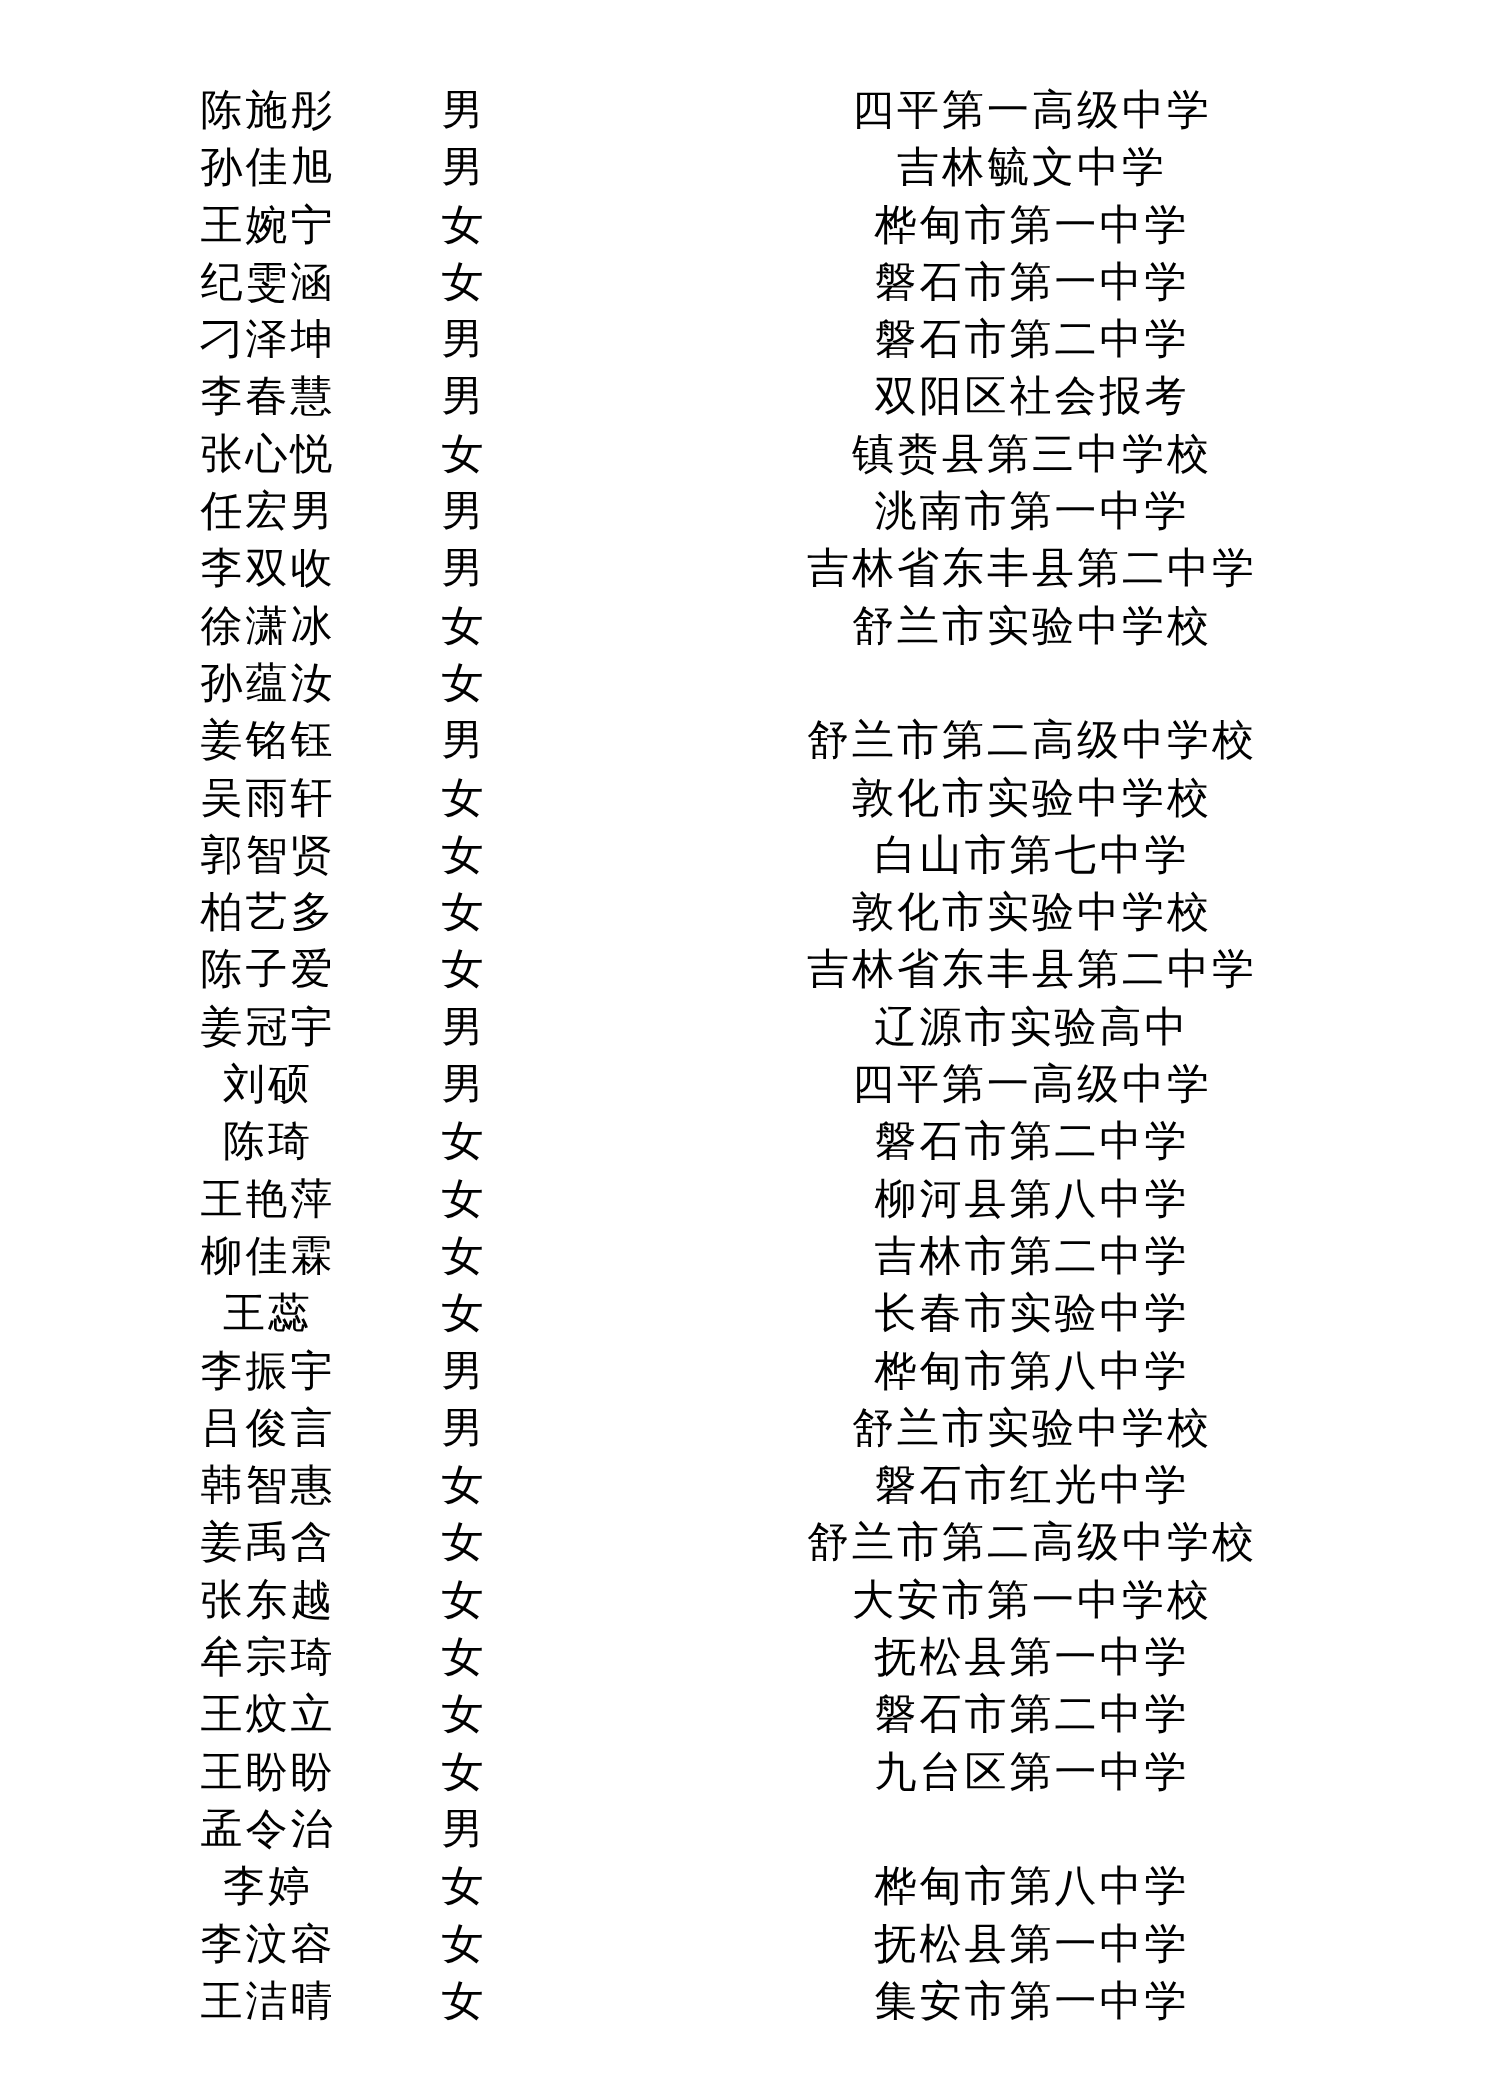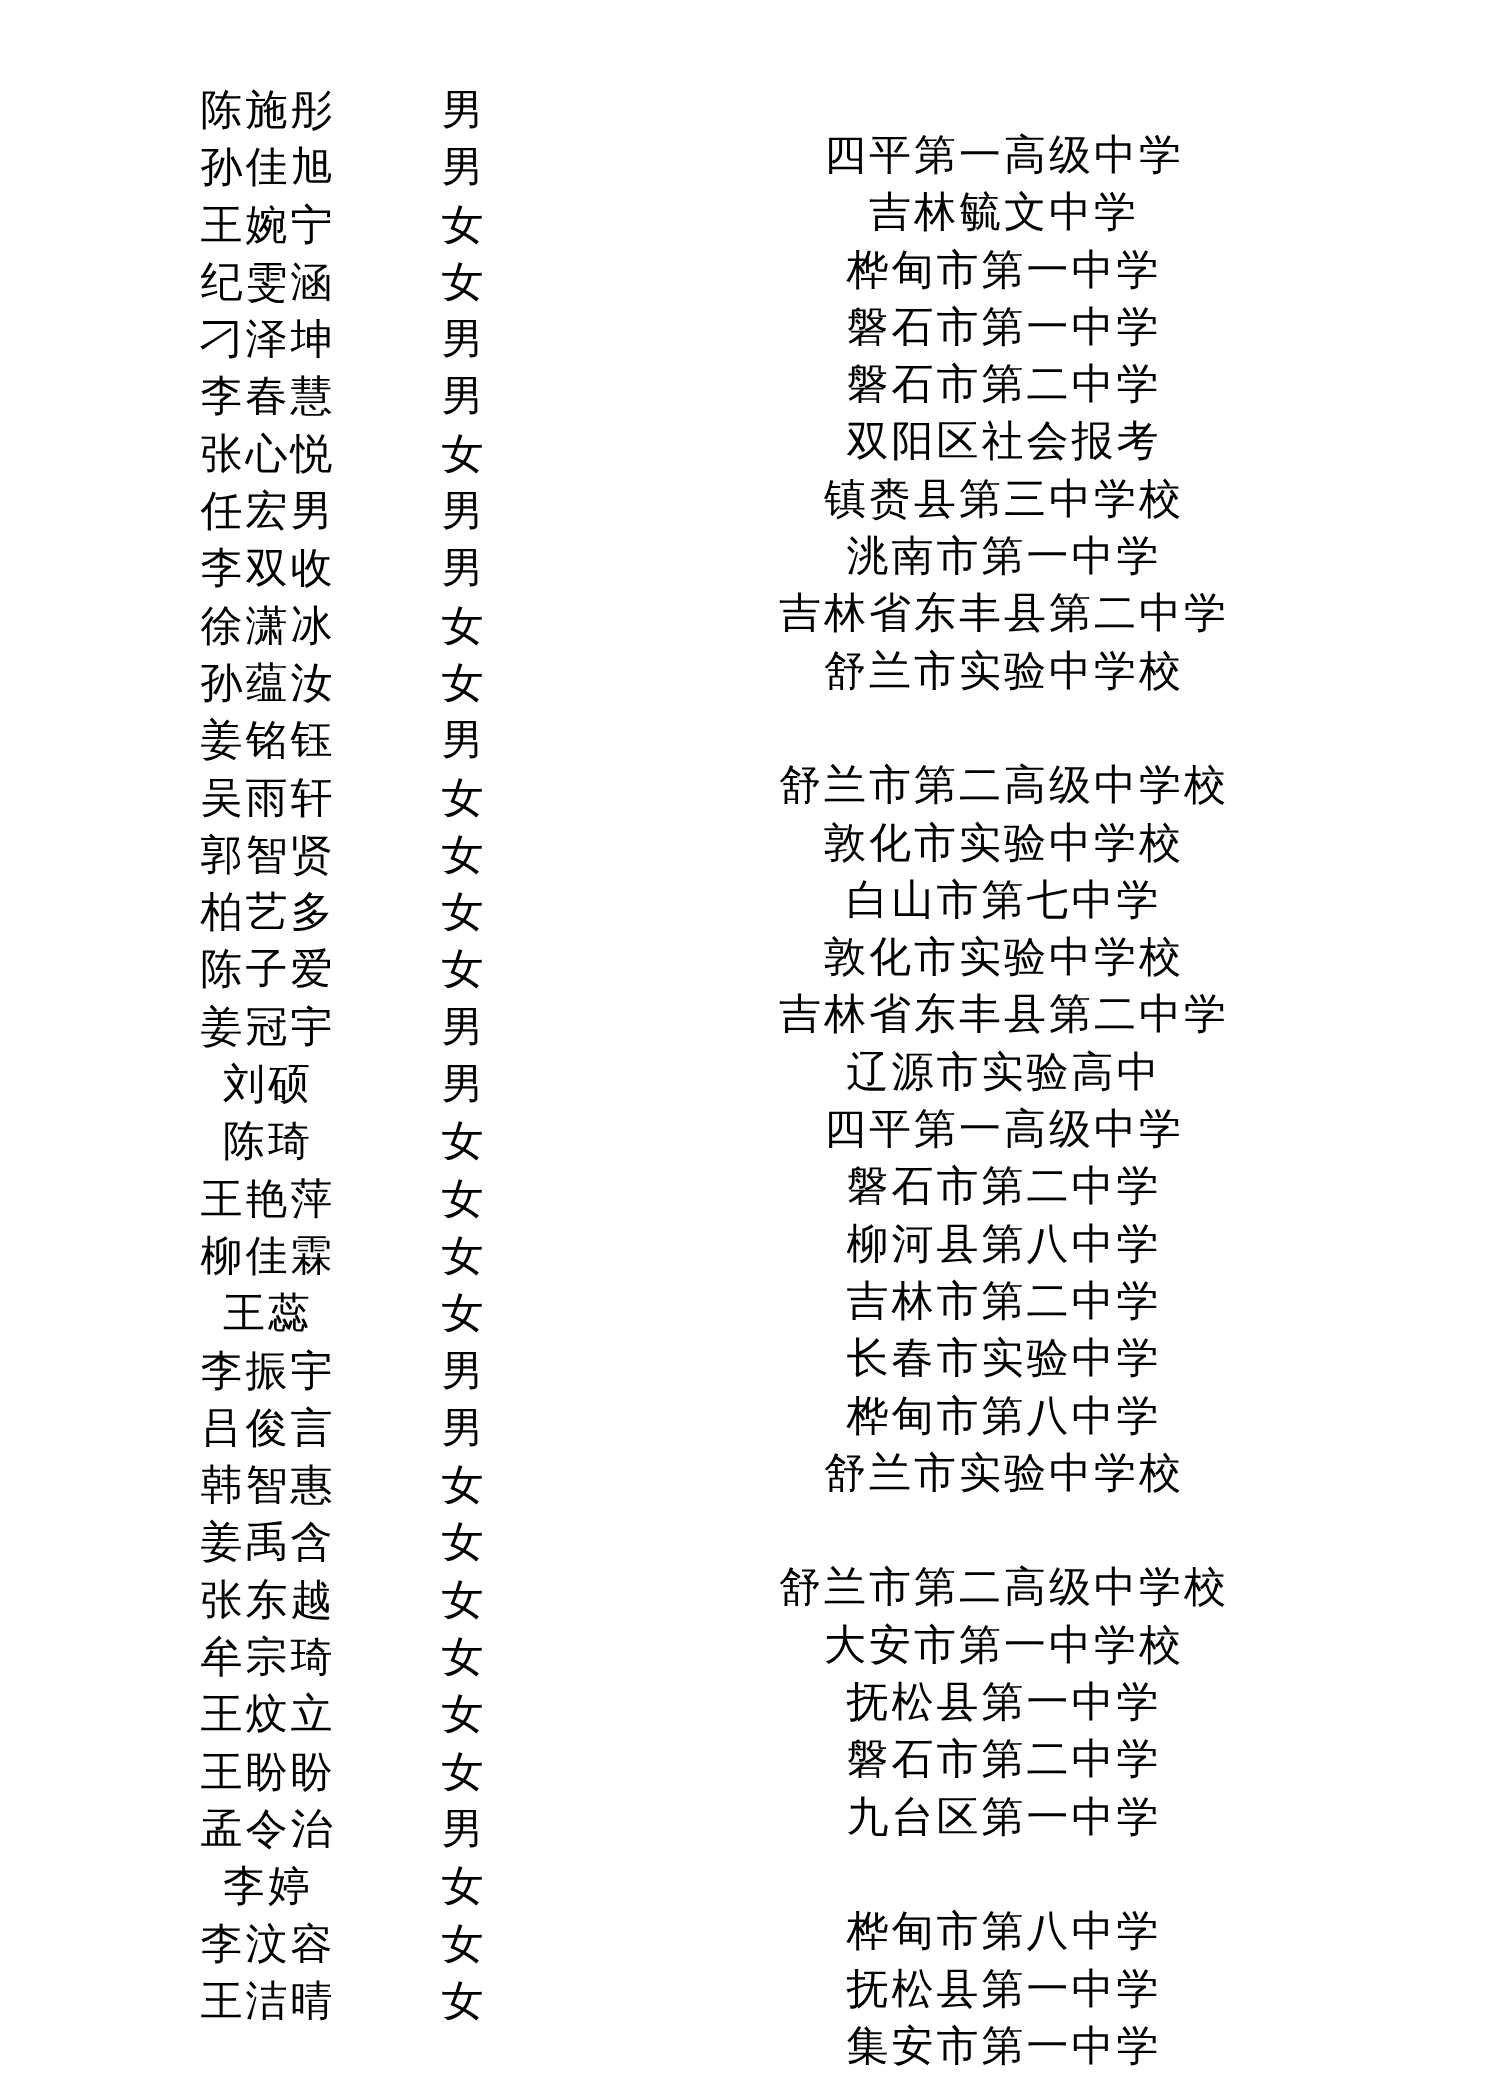--- a/index.html
+++ b/index.html
@@ -33,21 +33,21 @@
     white-space: nowrap;
   }
   .cell {
     position: absolute;
     top: 0;
     height: 57.3px;
     text-align: center;
   }
   .cell.name   { left: 126px; width: 200px; }
   .cell.gender { left: 372px; width: 100px; }
-  .cell.school { left: 602px; width: 720px; margin-top: 45px; }
+  .cell.school { left: 630px; width: 720px; }
 </style>
 </head>
 <body>
 
 <main class="page">
 
   <div class="roster" id="roster">
     <div class="row">
       <span class="cell name">陈施彤</span>
       <span class="cell gender">男</span>
@@ -187,20 +187,21 @@
 
     <div class="row">
       <span class="cell name">吕俊言</span>
       <span class="cell gender">男</span>
       <span class="cell school">舒兰市实验中学校</span>
     </div>
 
     <div class="row">
       <span class="cell name">韩智惠</span>
       <span class="cell gender">女</span>
+      <span class="cell school">磐石市红光中学</span>
     </div>
 
     <div class="row">
       <span class="cell name">姜禹含</span>
       <span class="cell gender">女</span>
       <span class="cell school">舒兰市第二高级中学校</span>
     </div>
 
     <div class="row">
       <span class="cell name">张东越</span>

